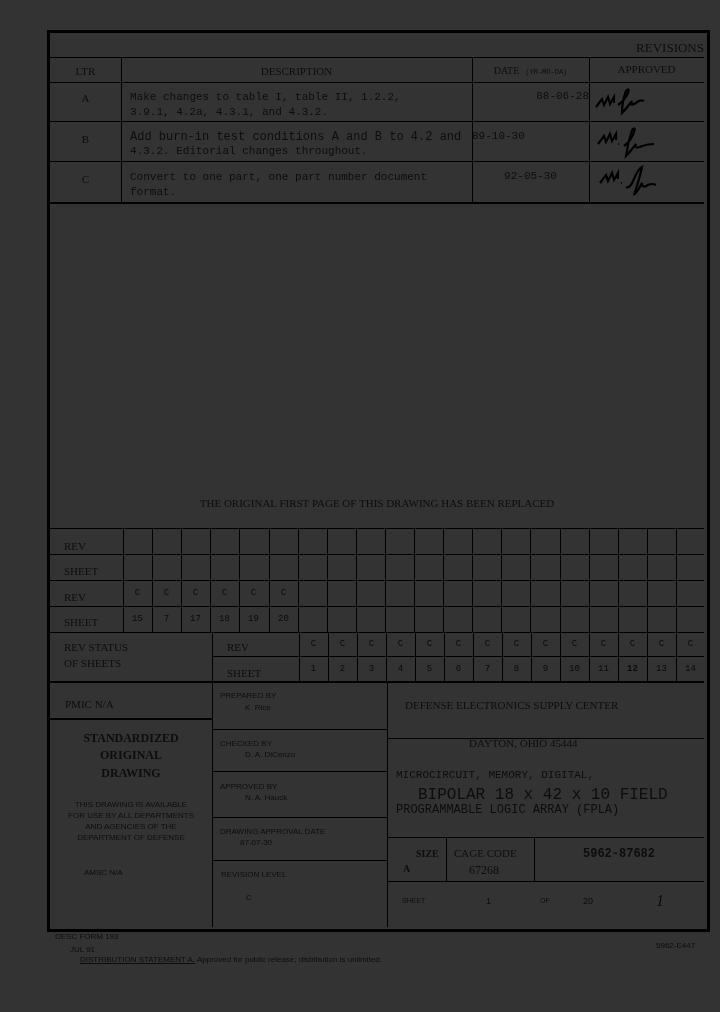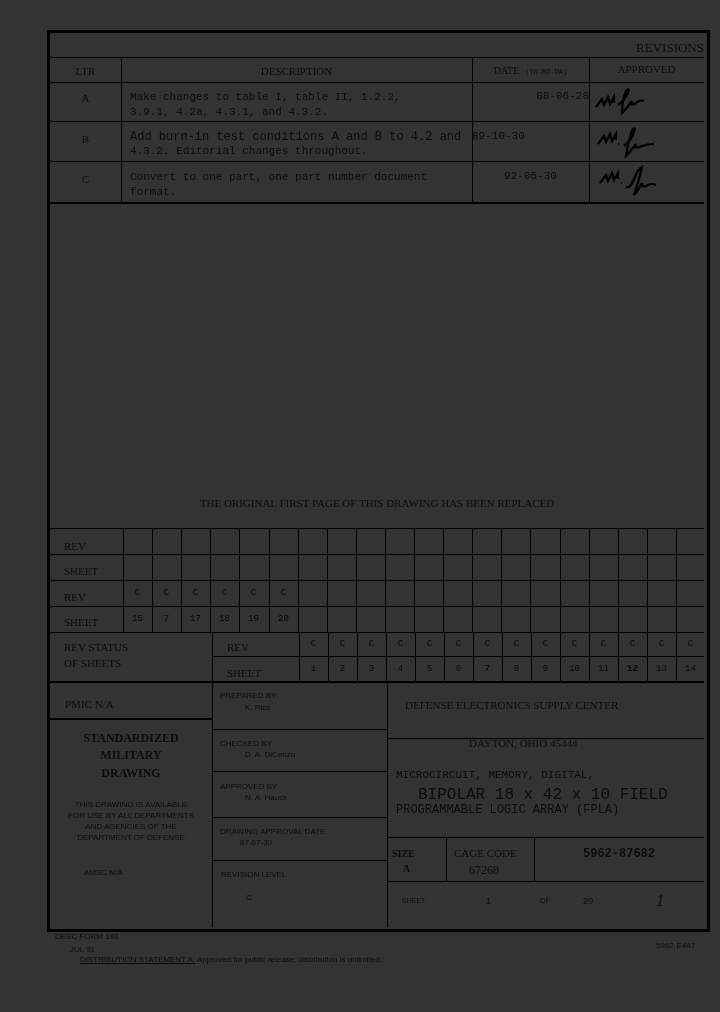--- a/index.html
+++ b/index.html
@@ -187,21 +187,21 @@
   <div class="hl" style="left:212px; top:817px; width:175px;"></div>
   <div class="hl" style="left:212px; top:860px; width:175px;"></div>
   <div class="hl" style="left:387px; top:738px; width:317px;"></div>
   <div class="hl" style="left:387px; top:837px; width:317px;"></div>
   <div class="hl" style="left:387px; top:881px; width:317px;"></div>
   <div class="vl" style="left:446px; top:837px; height:44px;"></div>
   <div class="vl" style="left:534px; top:837px; height:44px;"></div>
 
   <div class="t serif" style="left:65px; top:698px; font-size:11px;">PMIC N/A</div>
   <div class="t serif" style="left:50px; width:162px; top:731px; text-align:center; font-size:12px; font-weight:bold;">STANDARDIZED</div>
-  <div class="t serif" style="left:50px; width:162px; top:748px; text-align:center; font-size:12px; font-weight:bold;">MILITARY</div>
+  <div class="t serif" style="left:50px; width:162px; top:748px; text-align:center; font-size:12px; font-weight:bold;">ORIGINAL</div>
   <div class="t serif" style="left:50px; width:162px; top:766px; text-align:center; font-size:12px; font-weight:bold;">DRAWING</div>
   <div class="t sans" style="left:50px; width:162px; top:800px; text-align:center; font-size:8px;">THIS DRAWING IS AVAILABLE</div>
   <div class="t sans" style="left:50px; width:162px; top:811px; text-align:center; font-size:8px;">FOR USE BY ALL DEPARTMENTS</div>
   <div class="t sans" style="left:50px; width:162px; top:822px; text-align:center; font-size:8px;">AND AGENCIES OF THE</div>
   <div class="t sans" style="left:50px; width:162px; top:833px; text-align:center; font-size:8px;">DEPARTMENT OF DEFENSE</div>
   <div class="t sans" style="left:84px; top:868px; font-size:8px;">AMSC N/A</div>
 
   <div class="t sans" style="left:220px; top:691px; font-size:8px;">PREPARED BY</div>
   <div class="t sans" style="left:245px; top:703px; font-size:8px;">K. Rice</div>
   <div class="t sans" style="left:220px; top:739px; font-size:8px;">CHECKED BY</div>
@@ -212,21 +212,21 @@
   <div class="t sans" style="left:240px; top:838px; font-size:8px;">87-07-30</div>
   <div class="t sans" style="left:221px; top:870px; font-size:8px;">REVISION LEVEL</div>
   <div class="t sans" style="left:246px; top:893px; font-size:8px;">C</div>
 
   <div class="t serif" style="left:405px; top:699px; font-size:11px;">DEFENSE ELECTRONICS SUPPLY CENTER</div>
   <div class="t serif" style="left:469px; top:737px; font-size:11px;">DAYTON, OHIO  45444</div>
   <div class="t" style="left:396px; top:769px; font-size:11px;">MICROCIRCUIT, MEMORY, DIGITAL,</div>
   <div class="t" style="left:418px; top:786px; font-size:16px;">BIPOLAR 18 x 42 x 10 FIELD</div>
   <div class="t" style="left:396px; top:803px; font-size:12px;">PROGRAMMABLE LOGIC ARRAY (FPLA)</div>
 
-  <div class="t serif" style="left:392px; top:848px; font-size:10px;font-weight:bold;">SIZE</div>
+  <div class="t serif" style="left:416px; top:848px; font-size:10px;font-weight:bold;">SIZE</div>
   <div class="t serif" style="left:403px; top:863px; font-size:10px; font-weight:bold;">A</div>
   <div class="t serif" style="left:454px; top:847px; font-size:11px;">CAGE CODE</div>
   <div class="t serif" style="left:469px; top:863px; font-size:12px;">67268</div>
   <div class="t" style="left:534px; width:170px; top:847px; text-align:center; font-size:12px; font-weight:bold;">5962-87682</div>
 
   <div class="t sans" style="left:402px; top:897px; font-size:7px;">SHEET</div>
   <div class="t sans" style="left:486px; top:896px; font-size:9px;">1</div>
   <div class="t sans" style="left:540px; top:897px; font-size:7px;">OF</div>
   <div class="t sans" style="left:583px; top:896px; font-size:9px;">20</div>
   <div class="t serif" style="left:656px; top:892px; font-size:16px; font-style:italic;">1</div>

